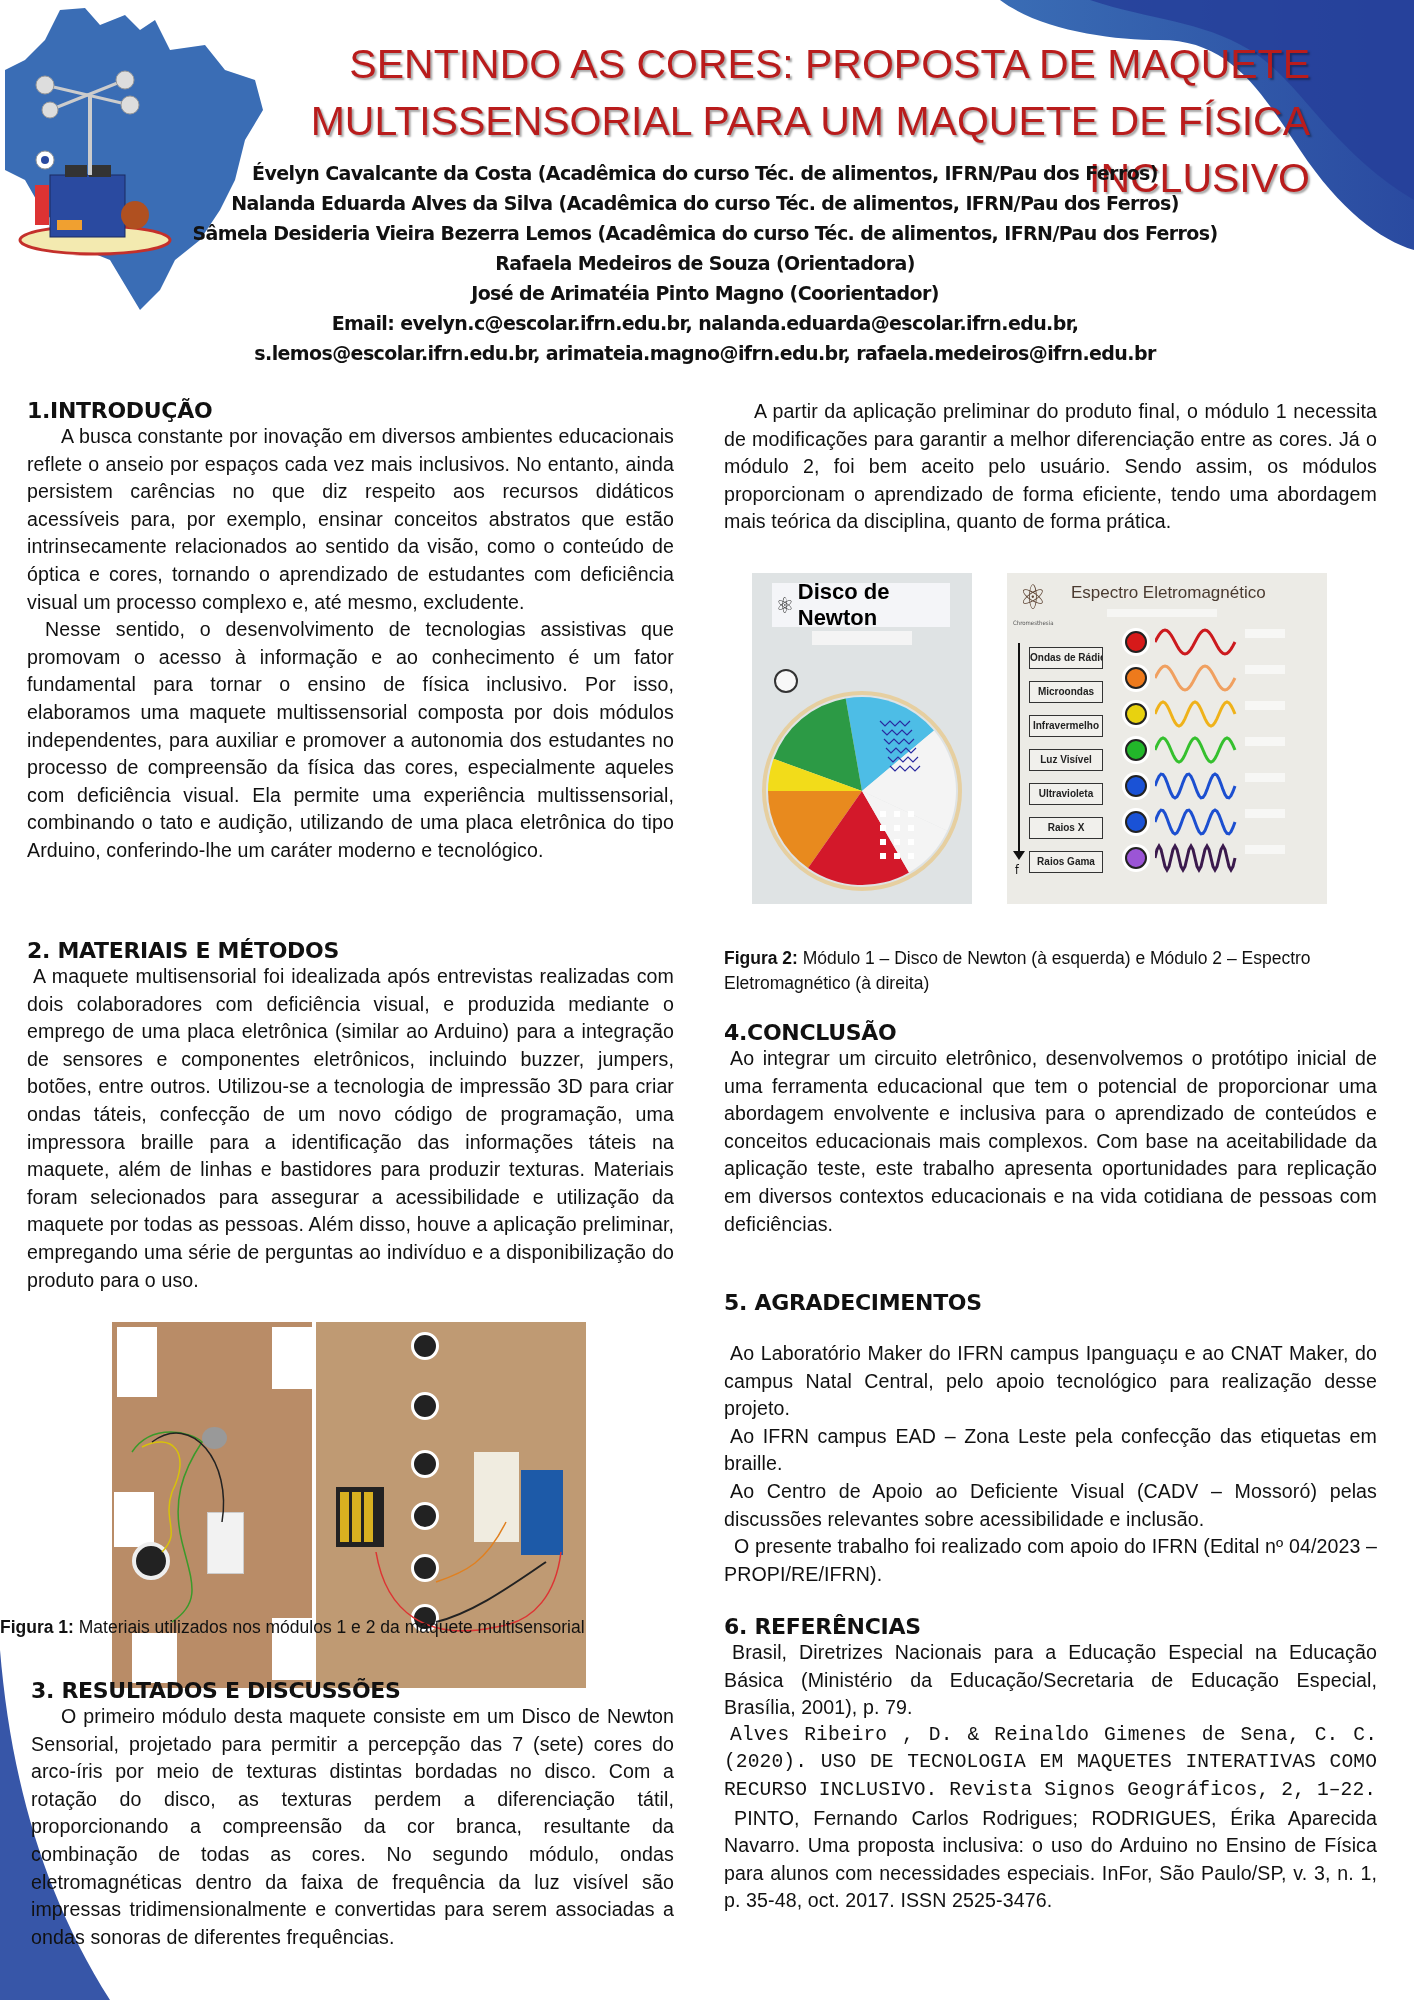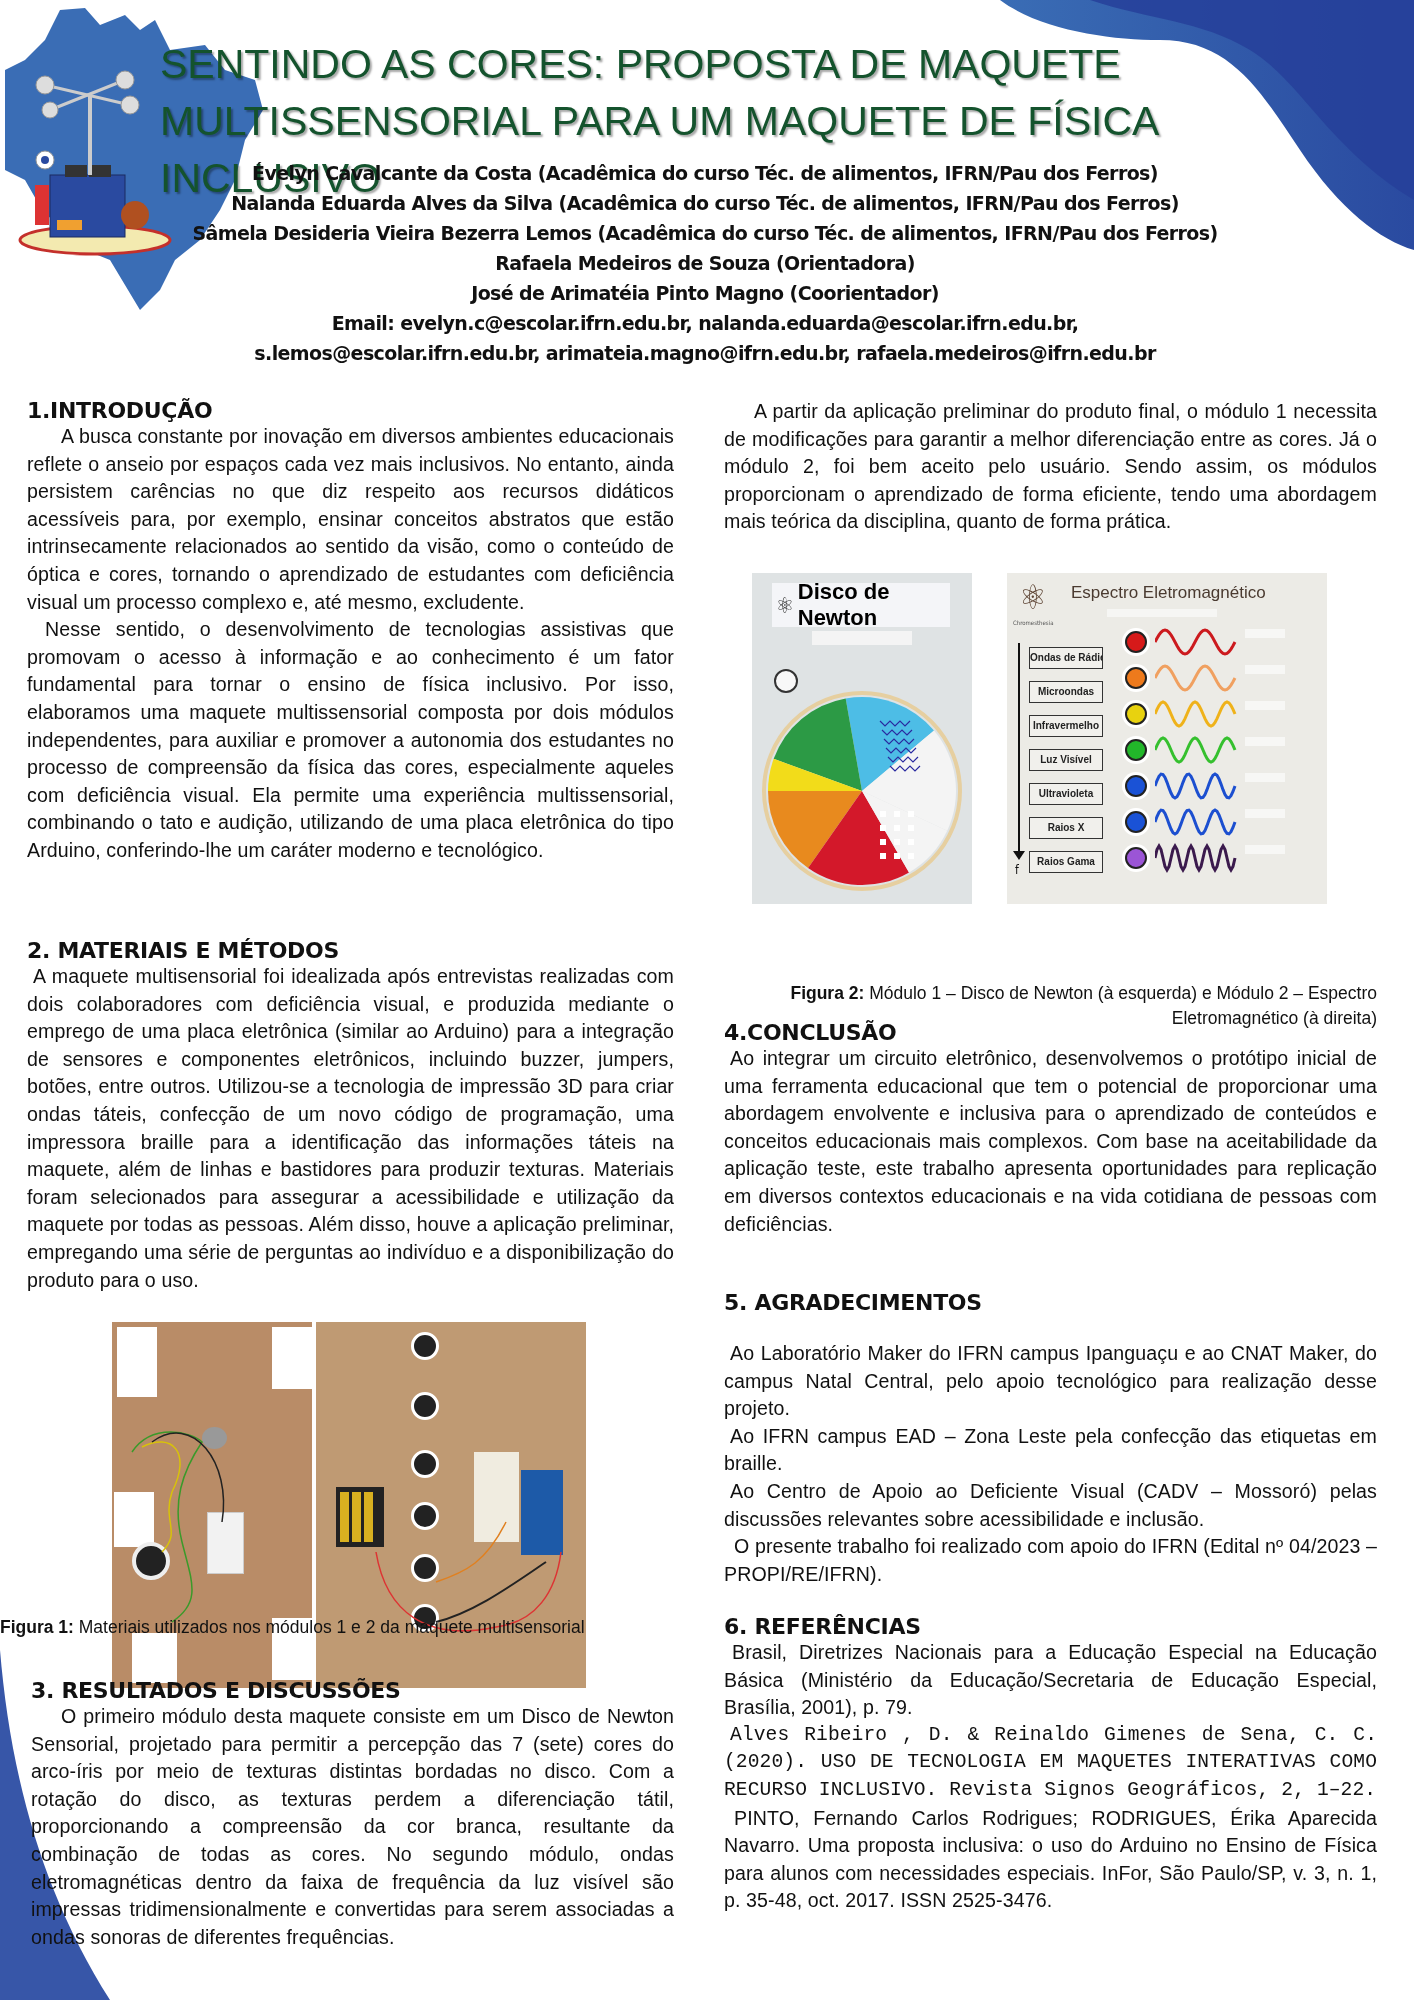--- a/index.html
+++ b/index.html
@@ -2,22 +2,22 @@
 <html><head>
 <meta charset="utf-8">
 <style>
   html,body{margin:0;padding:0;}
   body{width:1414px;height:2000px;position:relative;overflow:hidden;background:#ffffff;
        font-family:"DejaVu Sans Condensed","Liberation Sans Narrow","DejaVu Sans",sans-serif;color:#111;}
   .deco{position:absolute;pointer-events:none;}
   #wave-top{right:0;top:0;width:414px;height:300px;}
   #wave-bottom{left:0;bottom:0;width:110px;height:350px;}
   #logo{left:0;top:0;width:270px;height:320px;}
-  .title{position:absolute;left:160px;width:1150px;top:36px;text-align:left;
-         font-family:"Liberation Sans Narrow","Liberation Sans",sans-serif;font-size:41px;line-height:57px;color:#14532d;
+  .title{position:absolute;left:160px;width:1150px;top:36px;text-align:right;
+         font-family:"Liberation Sans Narrow","Liberation Sans",sans-serif;font-size:41px;line-height:57px;color:#b91c1c;
          text-shadow:2px 2px 2px rgba(0,0,0,0.35);letter-spacing:0px;}
   .authors{position:absolute;left:140px;width:1130px;top:158px;text-align:center;font-family:"DejaVu Sans","Liberation Sans",sans-serif;
            font-weight:bold;font-size:19px;line-height:30px;letter-spacing:-0.6px;}
   .authors div{white-space:nowrap;}
   .col{position:absolute;}
   .h{font-family:"DejaVu Sans","Liberation Sans",sans-serif;font-weight:bold;font-size:22px;margin:0;letter-spacing:-0.3px;}
   .p{font-family:"Liberation Sans Narrow","Liberation Sans",sans-serif;font-size:19.6px;line-height:27.6px;text-align:justify;margin:0;letter-spacing:0.1px;}
   .cap{font-family:"Liberation Sans Narrow","Liberation Sans",sans-serif;font-size:17.5px;line-height:25px;}
   .cap b{font-weight:bold;}
   .photo{position:absolute;}
@@ -215,21 +215,21 @@
     </svg>
     <div style="position: absolute; left: 238px; top: 236px; width: 40px; height: 9px; background: rgb(247, 247, 245);"></div>
     <div style="position: absolute; left: 22px; top: 278px; width: 72px; height: 20px; border: 1px solid rgb(51, 51, 51); background: rgb(241, 240, 236); font-family: &quot;Liberation Sans Narrow&quot;, &quot;Liberation Sans&quot;, sans-serif; font-weight: bold; font-size: 10px; line-height: 20px; text-align: center; color: rgb(34, 34, 34); white-space: nowrap; overflow: hidden;">Raios Gama</div>
     <div style="position: absolute; left: 118px; top: 274px; width: 18px; height: 18px; border-radius: 50%; background: rgb(155, 85, 214); border: 2px solid rgb(34, 34, 34); box-shadow: rgb(255, 255, 255) 0px 0px 0px 3px;"></div>
     <svg width="100" height="34" style="position: absolute; left: 148px; top: 268px;">
       <path d="M0,17.0 L2,8.5 L4,5.0 L6,8.5 L8,17.0 L10,25.5 L12,29.0 L14,25.5 L16,17.0 L18,8.5 L20,5.0 L22,8.5 L24,17.0 L26,25.5 L28,29.0 L30,25.5 L32,17.0 L34,8.5 L36,5.0 L38,8.5 L40,17.0 L42,25.5 L44,29.0 L46,25.5 L48,17.0 L50,8.5 L52,5.0 L54,8.5 L56,17.0 L58,25.5 L60,29.0 L62,25.5 L64,17.0 L66,8.5 L68,5.0 L70,8.5 L72,17.0 L74,25.5 L76,29.0 L78,25.5 L80,17.0 " fill="none" stroke="#3b1a4d" stroke-width="3"></path>
     </svg>
     <div style="position: absolute; left: 238px; top: 272px; width: 40px; height: 9px; background: rgb(247, 247, 245);"></div>
   </div>
 
-<div class="cap" style="position:absolute;left:724px;top:981px;width:653px;text-align:right;">
+<div class="cap" style="position:absolute;left:724px;top:946px;width:653px;text-align:left;">
   <b>Figura 2:</b><span> Módulo 1 – Disco de Newton (à esquerda) e Módulo 2 – Espectro Eletromagnético (à direita)</span>
 </div>
 
 <div class="col" style="left:724px;top:1020px;width:653px;">
   <h2 class="h">4.CONCLUSÃO</h2>
   <p class="p" style="text-indent:6px;">Ao integrar um circuito eletrônico, desenvolvemos o protótipo inicial de uma ferramenta educacional que tem o potencial de proporcionar uma abordagem envolvente e inclusiva para o aprendizado de conteúdos e conceitos educacionais mais complexos. Com base na aceitabilidade da aplicação teste, este trabalho apresenta oportunidades para replicação em diversos contextos educacionais e na vida cotidiana de pessoas com deficiências.</p>
 </div>
 
 <div class="col" style="left:724px;top:1290px;width:653px;">
   <h2 class="h">5. AGRADECIMENTOS</h2>

